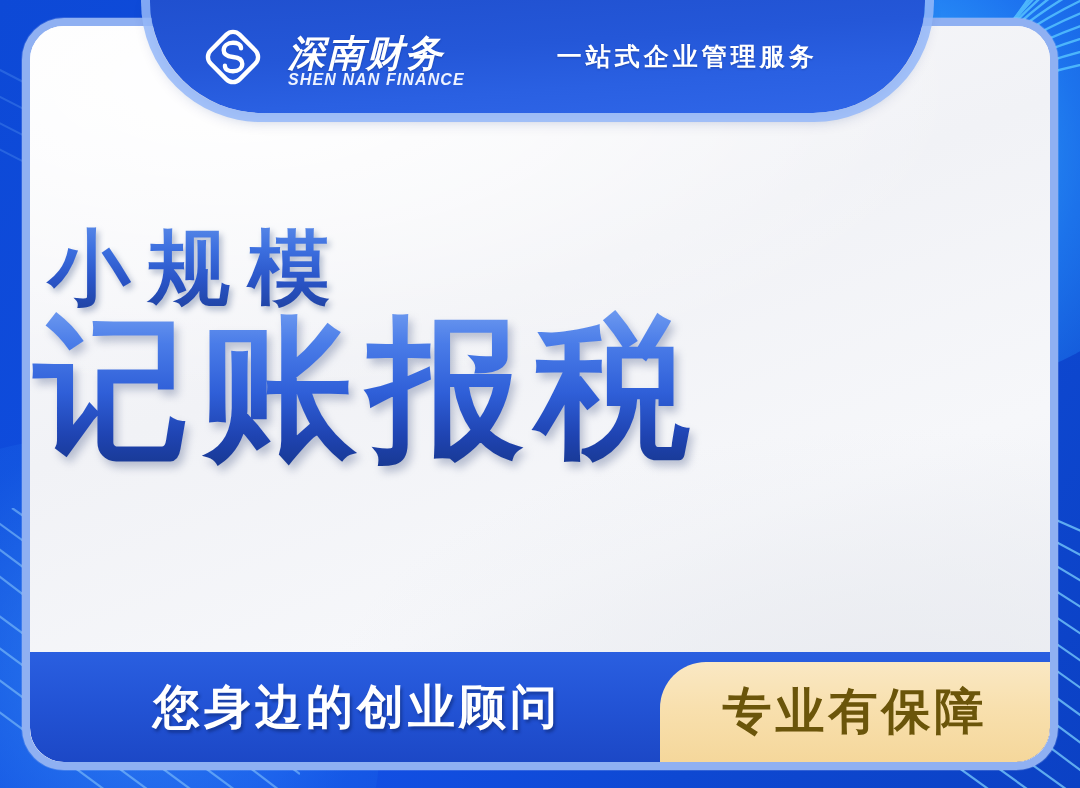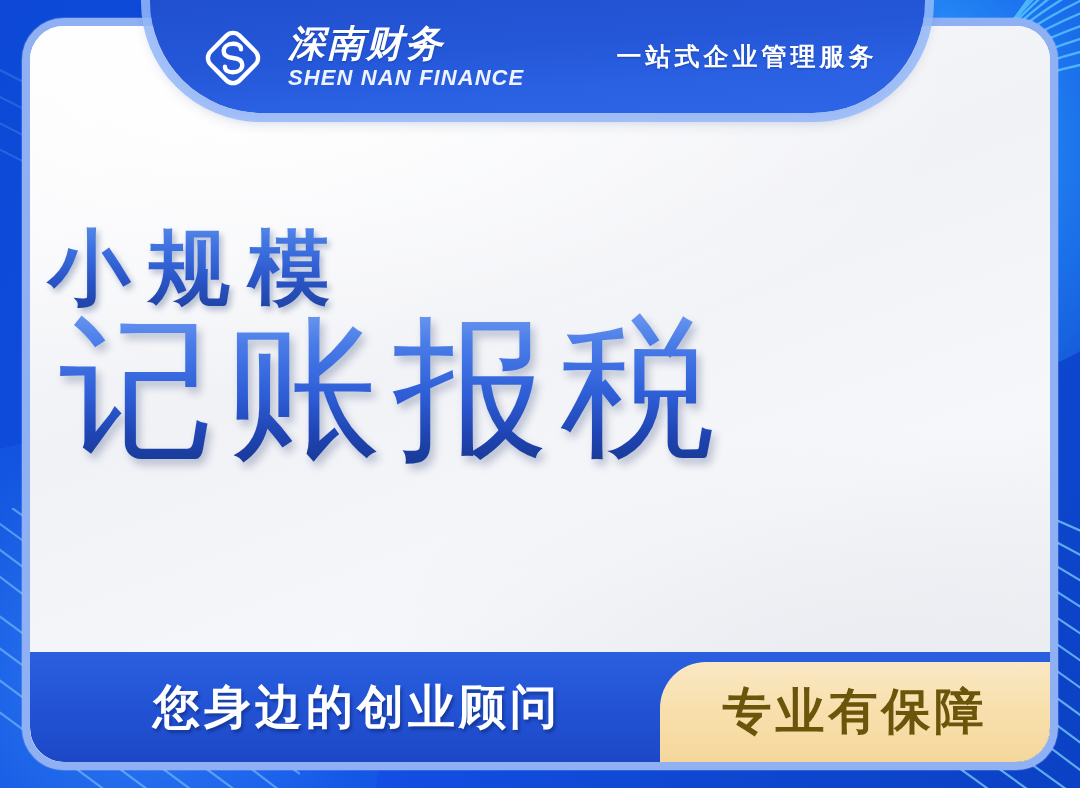--- a/index.html
+++ b/index.html
@@ -61,47 +61,46 @@
   .logo-wrap{display:flex;align-items:flex-end;margin-left:52px;gap:24px;font-style:italic;}
   .logo-mark{width:62px;height:62px;flex:none;}
   .logo-text{display:flex;flex-direction:column;line-height:1;}
   .logo-cn{
     font-family:"DejaVu Sans","Liberation Sans",sans-serif;
     font-size:37px;font-weight:700;color:#ffffff;letter-spacing:2px;
     text-shadow:0 1px 2px rgba(0,20,80,.35);
   }
   .logo-en{
     font-family:"Liberation Sans",sans-serif;
-    font-size:22px;font-weight:700;color:#eef3ff;letter-spacing:1.1px;
-    margin-top:5px;
+    font-size:16px;font-weight:700;color:#eef3ff;letter-spacing:1.1px;
   }
   .banner-tag{
     font-family:"DejaVu Sans","Liberation Sans",sans-serif;
     font-size:25px;font-weight:700;color:#ffffff;letter-spacing:4px;
     margin-left:92px;text-shadow:0 1px 2px rgba(0,20,80,.30);
   }
 
   
   .headline{
     position:absolute;left:0;right:0;top:196px;z-index:4;
     font-family:"DejaVu Sans","Liberation Sans",sans-serif;
   }
   .h-small{
     font-size:82px;font-weight:700;letter-spacing:18px;
     background:linear-gradient(180deg,#5a8ae8 0%,#3c6fdf 30%,#2a55c8 62%,#1e419f 100%);
     -webkit-background-clip:text;background-clip:text;color:transparent;
     filter:drop-shadow(3px 4px 3px rgba(90,110,150,.45));
     padding-left:18px;line-height:1.12;
   }
   .h-big{
-    font-size:155px;font-weight:400;letter-spacing:12px;
+    font-size:155px;font-weight:700;letter-spacing:12px;
     background:linear-gradient(180deg,#6f9bf0 0%,#4a7ce8 22%,#2f5fd8 52%,#1f44b2 78%,#17378f 100%);
     -webkit-background-clip:text;background-clip:text;color:transparent;
     filter:drop-shadow(4px 6px 4px rgba(95,110,150,.40));
-    padding-left:29px;line-height:1.05;margin-top:-6px;
+    padding-left:4px;line-height:1.05;margin-top:-6px;
   }
 
   
   .botbar{
     position:absolute;left:0;right:0;bottom:0;height:110px;
     background:linear-gradient(180deg,#2a5fe0 0%,#2354d6 45%,#1c48c6 100%);
     border-bottom-left-radius:34px;border-bottom-right-radius:34px;
     display:flex;align-items:center;z-index:5;
   }
   .bot-left{

